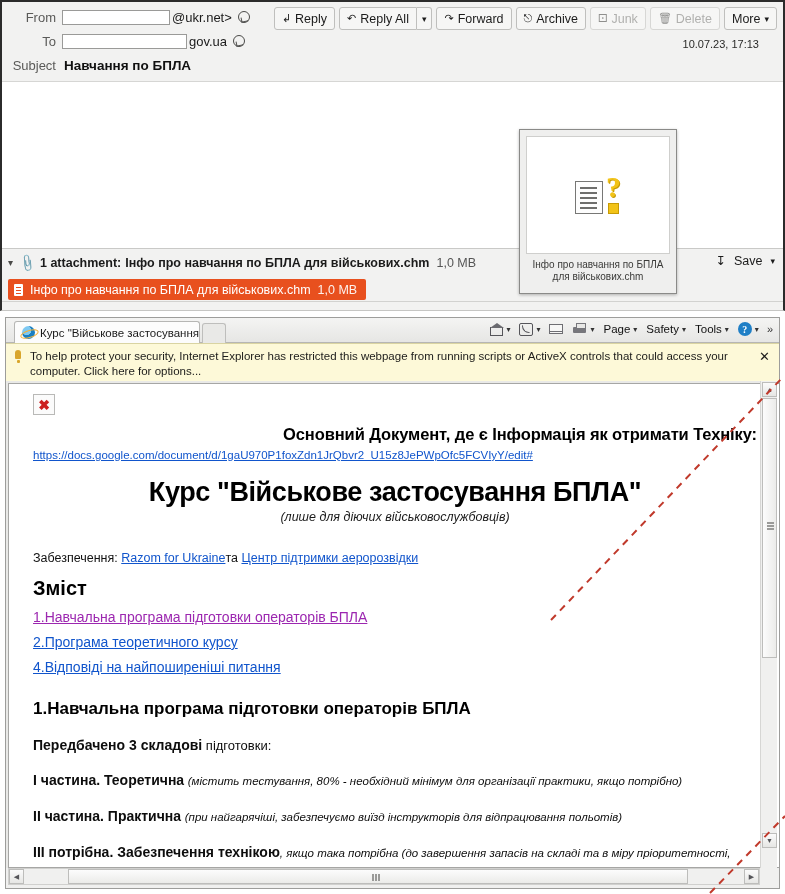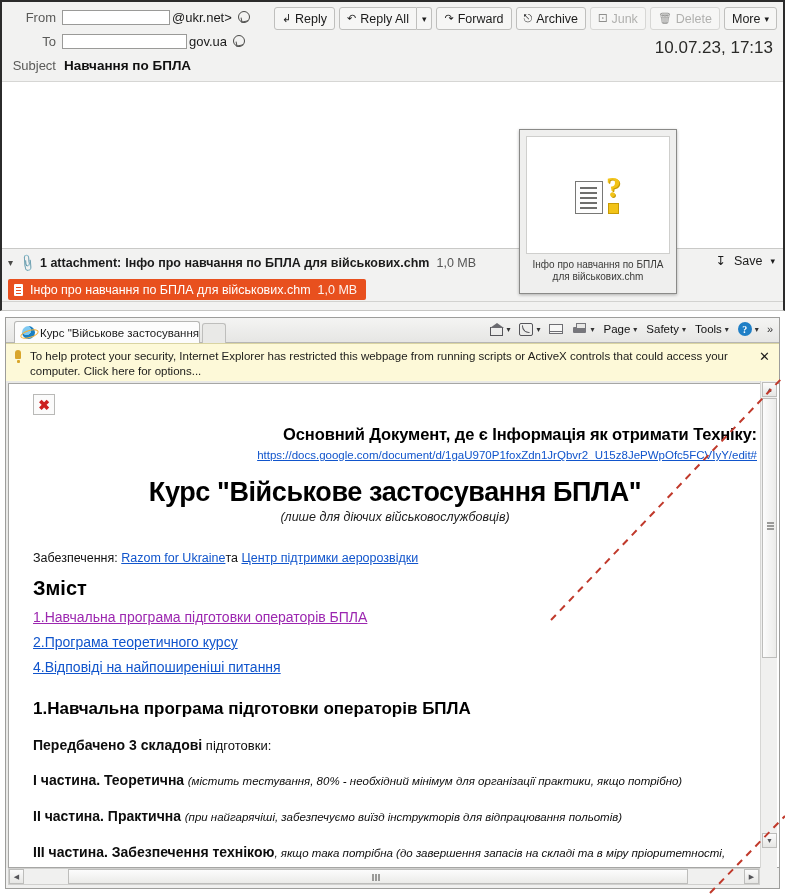--- a/index.html
+++ b/index.html
@@ -76,22 +76,22 @@
     margin-left: 4px;
     white-space: nowrap;
   }
   .tb-btn.disabled { color: #b0b0ae; border-color: #d7d7d5; }
   .tb-split { margin-left: 0; border-left: 0; border-radius: 0 3px 3px 0; padding: 0 5px; }
   .tb-main-split { border-radius: 3px 0 0 3px; margin-right: 0; }
   .tb-ico { font-size: 11px; line-height: 1; }
   .tb-ico.grey { color: #8f8f8d; }
   .caret { font-size: 9px; }
   .mail-date {
-    position: absolute; right: 10px; top: 36px;
-    font-size: 17px; color: #2a2a28;
+    position: absolute; right: 24px; top: 36px;
+    font-size: 11px; color: #2a2a28;
   }
 
   .mail-body {
     position: absolute; left: 0; top: 79px;
     width: 100%; height: 167px;
     background: #ffffff;
     border-top: 1px solid #d6d6d4;
   }
 
   
@@ -336,21 +336,21 @@
     color: #cc2020; font-size: 14px; font-weight: bold;
     margin-bottom: 10px;
   }
   .doc-top-title {
     text-align: right;
     font-size: 16.5px; font-weight: bold; color: #000;
     letter-spacing: -0.1px;
   }
   .doc-url {
     display: block;
-    text-align: right;
+    text-align: left;
     color: #1155cc; text-decoration: underline;
     font-size: 11.5px;
     margin-top: 5px;
     word-break: break-all;
   }
   .doc-h1 {
     text-align: center;
     font-size: 27px; font-weight: bold; color: #000;
     margin-top: 16px; letter-spacing: -0.4px;
   }
@@ -646,21 +646,21 @@
             <span class="bold-lead">І частина. Теоретична</span>
             <i>(містить тестування, 80% - необхідний мінімум для організації практики, якщо потрібно)</i>
           </div>
 
           <div class="doc-p">
             <span class="bold-lead">ІІ частина. Практична</span>
             <i>(при найгарячіші, забезпечуємо виїзд інструкторів для відпрацювання польотів)</i>
           </div>
 
           <div class="doc-p">
-            <span class="bold-lead">ІІІ частина. Забезпечення технікою</span><i>, якщо така потрібна (до завершення запасів на складі та в міру пріоритетності, спочатку - "найгарячіші" місця виконання задач)</i>
+            <span class="bold-lead">ІІІ потрібна. Забезпечення технікою</span><i>, якщо така потрібна (до завершення запасів на складі та в міру пріоритетності, спочатку - "найгарячіші" місця виконання задач)</i>
           </div>
 
         </div>
       </div>
     </div>
 
     <div class="ie-vscroll">
       <div class="vs-arrow up">▲</div>
       <div class="vs-thumb">
         <span class="vs-grip"></span>

